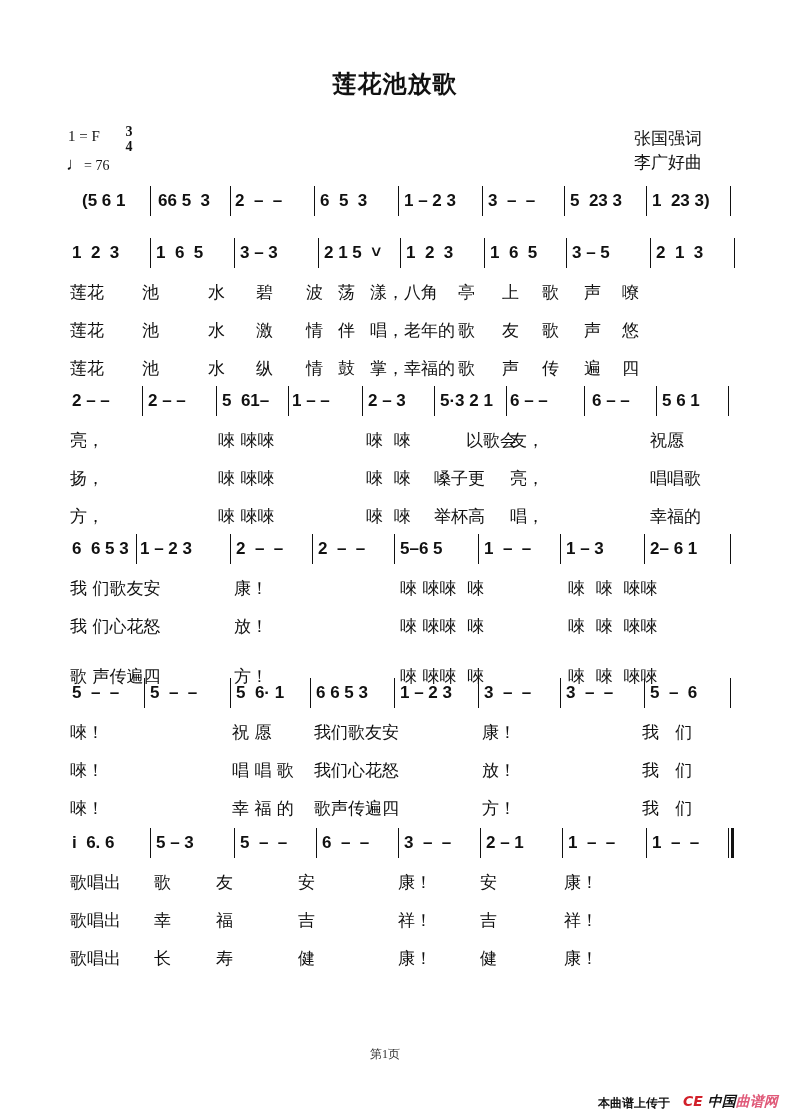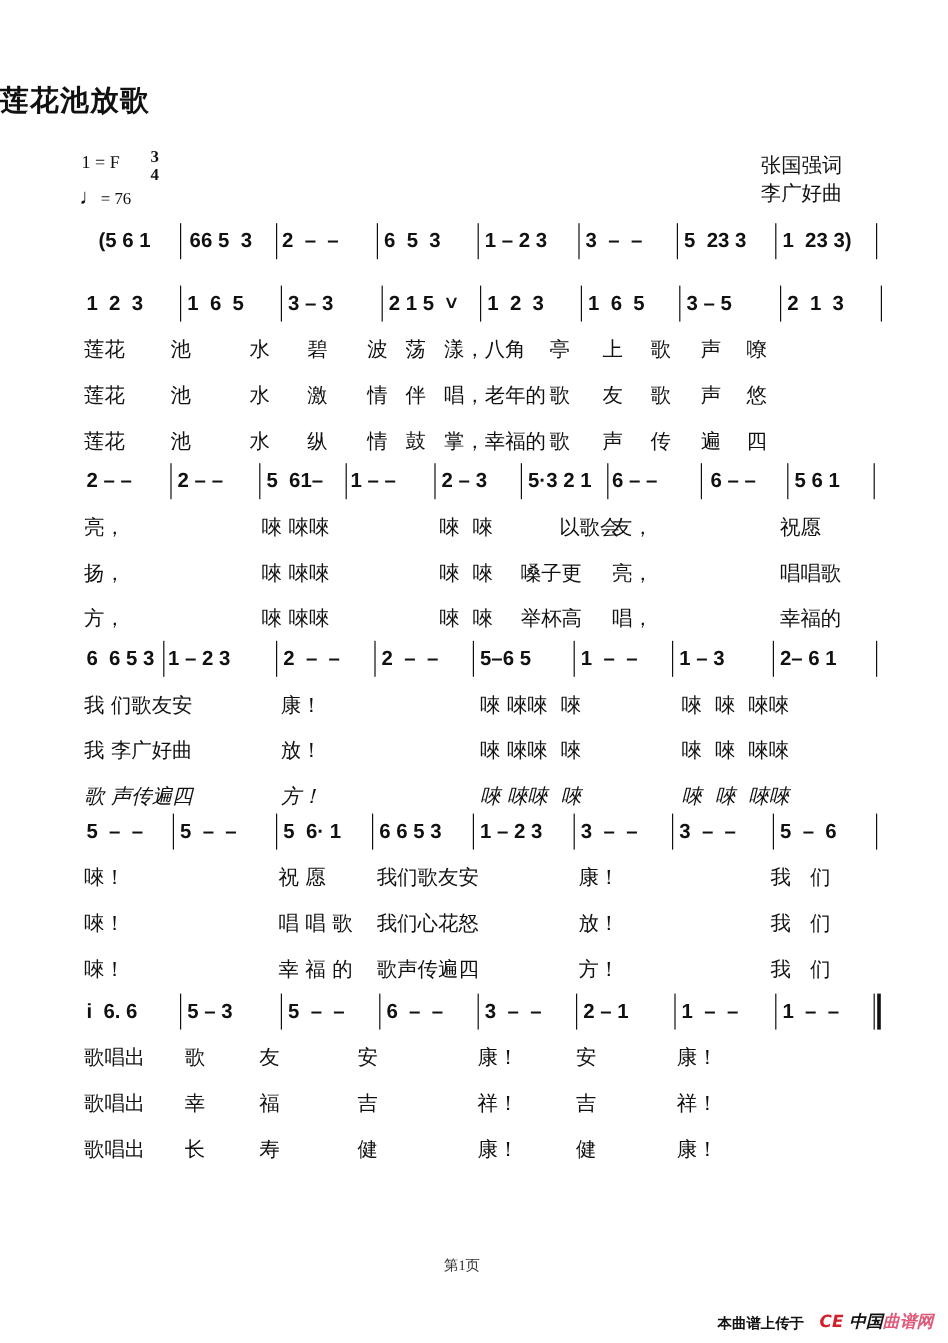--- a/index.html
+++ b/index.html
@@ -1,18 +1,18 @@
 <!DOCTYPE html>
 <html><head>
 <meta charset="utf-8">
 <style>
   html, body { margin: 0; padding: 0; background: #ffffff; }
   body { width: 790px; height: 1119px; position: relative; overflow: hidden;
          font-family: "DejaVu Sans", "Liberation Sans", sans-serif; color: #111; }
-  .title { position: absolute; top: 68px; left: 0; width: 790px; 
+  .title { position: absolute; top: 68px; left: 0; width: 790px; text-align: center;
            font-size: 24px; font-weight: bold; letter-spacing: 1px; }
   .key { position: absolute; left: 68px; top: 128px; font-family: "Liberation Serif", serif; font-size: 15px; }
   .tempo { position: absolute; left: 66px; top: 154px; font-family: "Liberation Serif", serif; font-size: 14px; }
   .tempo .note { font-size: 18px; }
   .meter { position: absolute; left: 122px; top: 124px; font-family: "Liberation Serif", serif;
            font-size: 14px; font-weight: bold; text-align: center; line-height: 15px; width: 14px; }
   .credits { position: absolute; left: 634px; top: 126px; font-size: 17px; line-height: 24px; }
   .line { position: absolute; left: 70px; width: 670px; }
   .notes { position: absolute; left: 0; height: 34px; width: 670px; }
   .m { position: absolute; top: 0; height: 34px; font-family: "Liberation Sans", sans-serif;
@@ -128,22 +128,22 @@
         <div class="bar" style="left: 66px;"></div>
         <div class="bar" style="left: 160px;"></div>
         <div class="bar" style="left: 242px;"></div>
         <div class="bar" style="left: 324px;"></div>
         <div class="bar" style="left: 408px;"></div>
         <div class="bar" style="left: 490px;"></div>
         <div class="bar" style="left: 574px;"></div>
         <div class="bar" style="left: 660px;"></div>
       </div>
       <div class="lyr" style="top: 44px;"><span style="left: 0px;">我 们歌友安</span><span style="left: 164px;">康！</span><span style="left: 330px;">唻 唻唻  唻</span><span style="left: 498px;">唻  唻  唻唻</span></div>
-      <div class="lyr" style="top: 82px;"><span style="left: 0px;">我 李广好曲</span><span style="left: 164px;">放！</span><span style="left: 330px;">唻 唻唻  唻</span><span style="left: 498px;">唻  唻  唻唻</span></div>
-      <div class="lyr" style="top: 120px; font-style: italic;"><span style="left: 0px;">歌 声传遍四</span><span style="left: 164px;">方！</span><span style="left: 330px;">唻 唻唻  唻</span><span style="left: 498px;">唻  唻  唻唻</span></div>
+      <div class="lyr" style="top: 82px;"><span style="left: 0px;">我 们心花怒</span><span style="left: 164px;">放！</span><span style="left: 330px;">唻 唻唻  唻</span><span style="left: 498px;">唻  唻  唻唻</span></div>
+      <div class="lyr" style="top: 132px;"><span style="left: 0px;">歌 声传遍四</span><span style="left: 164px;">方！</span><span style="left: 330px;">唻 唻唻  唻</span><span style="left: 498px;">唻  唻  唻唻</span></div>
     </div>
     <div class="line" style="top: 676px;">
       <div class="notes">
         <span class="m" style="left: 2px;">5  –  –</span>
         <span class="m" style="left: 80px;">5  –  –</span>
         <span class="m" style="left: 166px;">5  6· 1</span>
         <span class="m" style="left: 246px;">6 6 5 3</span>
         <span class="m" style="left: 330px;">1 – 2 3</span>
         <span class="m" style="left: 414px;">3  –  –</span>
         <span class="m" style="left: 496px;">3  –  –</span>

